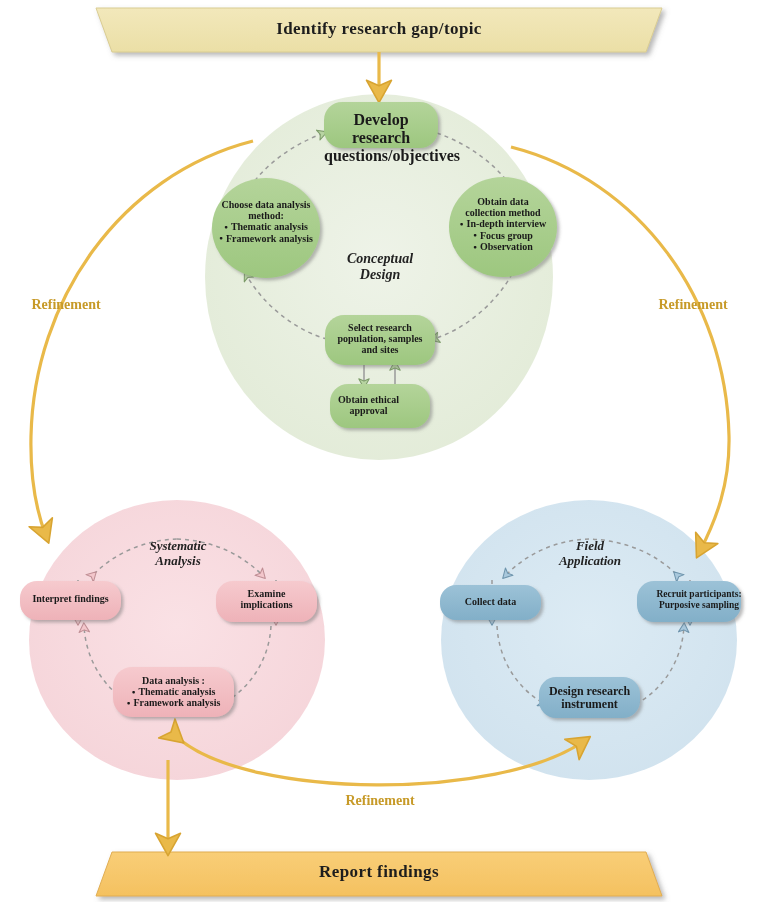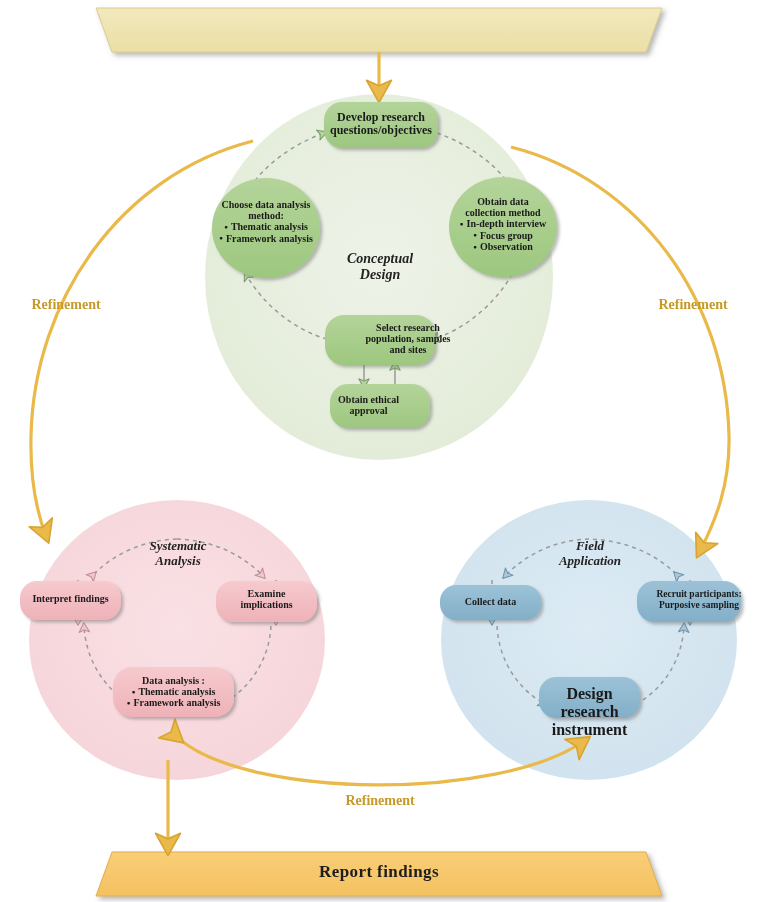--- a/index.html
+++ b/index.html
@@ -141,60 +141,61 @@
 
     <rect x="20" y="581" width="101" height="39" rx="17" fill="url(#gPinkNode)" filter="url(#shNode)"></rect>
     <rect x="216" y="581" width="101" height="41" rx="17" fill="url(#gPinkNode)" filter="url(#shNode)"></rect>
     <rect x="113" y="667" width="121" height="50" rx="19" fill="url(#gPinkNode)" filter="url(#shNode)"></rect>
 
     <rect x="440" y="585" width="101" height="35" rx="16" fill="url(#gBlueNode)" filter="url(#shNode)"></rect>
     <rect x="637" y="581" width="104" height="41" rx="17" fill="url(#gBlueNode)" filter="url(#shNode)"></rect>
     <rect x="539" y="677" width="101" height="41" rx="17" fill="url(#gBlueNode)" filter="url(#shNode)"></rect>
   </svg>
 
+  <div class="lbl banner-lbl" style="left:96px;top:19px;width:566px;font-size:17px;">Identify research gap/topic</div>
   <div class="lbl banner-lbl" style="left:96px;top:862px;width:566px;font-size:17px;">Report findings</div>
 
   <div class="lbl refine" style="left:5px;top:297px;width:122px;font-size:14px;">Refinement</div>
   <div class="lbl refine" style="left:632px;top:297px;width:122px;font-size:14px;">Refinement</div>
   <div class="lbl refine" style="left:319px;top:793px;width:122px;font-size:14px;">Refinement</div>
 
   <div class="lbl phase" style="left:319px;top:207px;width:122px;font-size:14px;margin-top:44px;">
     <span>Conceptual</span><br>
     <span>Design</span>
   </div>
   <div class="lbl phase" style="left:117px;top:539px;width:122px;font-size:13px;">
     <span>Systematic</span><br>
     <span>Analysis</span>
   </div>
   <div class="lbl phase" style="left:529px;top:539px;width:122px;font-size:13px;">
     <span>Field</span><br>
     <span>Application</span>
   </div>
 
-  <div class="lbl node-lbl" style="left:324px;top:111px;width:114px;font-size:12px;">
+  <div class="lbl node-lbl" style="left:324px;top:111px;width:114px;font-size:16px;">
     <span>Develop research</span><br>
     <span>questions/objectives</span>
   </div>
 
   <div class="lbl node-lbl" style="left:446px;top:196px;width:114px;font-size:10px;">
     <span>Obtain data</span><br>
     <span>collection method</span>
     <span class="bul">In-depth interview</span>
     <span class="bul">Focus group</span>
     <span class="bul">Observation</span>
   </div>
 
   <div class="lbl node-lbl" style="left:209px;top:199px;width:114px;font-size:10px;">
     <span>Choose data analysis</span><br>
     <span>method:</span>
     <span class="bul">Thematic analysis</span>
     <span class="bul" style="white-space:normal;">Framework analysis</span>
   </div>
 
-  <div class="lbl node-lbl" style="left:325px;top:322px;width:110px;font-size:10px;padding-left:28px;">
+  <div class="lbl node-lbl" style="left:325px;top:322px;width:110px;font-size:10px;">
     <span>Select research</span><br>
     <span>population, samples</span><br>
     <span>and sites</span>
   </div>
 
   <div class="lbl node-lbl" style="left:330px;top:394px;width:77px;font-size:10px;">
     <span>Obtain ethical</span><br>
     <span>approval</span>
   </div>
 
@@ -211,18 +212,18 @@
     <span class="bul">Framework analysis</span>
   </div>
 
   <div class="lbl node-lbl" style="left:440px;top:596px;width:101px;font-size:10px;">
     <span>Collect data</span>
   </div>
   <div class="lbl node-lbl" style="left:637px;top:589px;width:124px;font-size:9.5px;">
     <span>Recruit participants:</span><br>
     <span>Purposive sampling</span>
   </div>
-  <div class="lbl node-lbl" style="left:539px;top:685px;width:101px;font-size:16px;">
+  <div class="lbl node-lbl" style="left:539px;top:685px;width:101px;font-size:12px;">
     <span>Design research</span><br>
     <span>instrument</span>
   </div>
 
 </div>
 
 </body></html>

